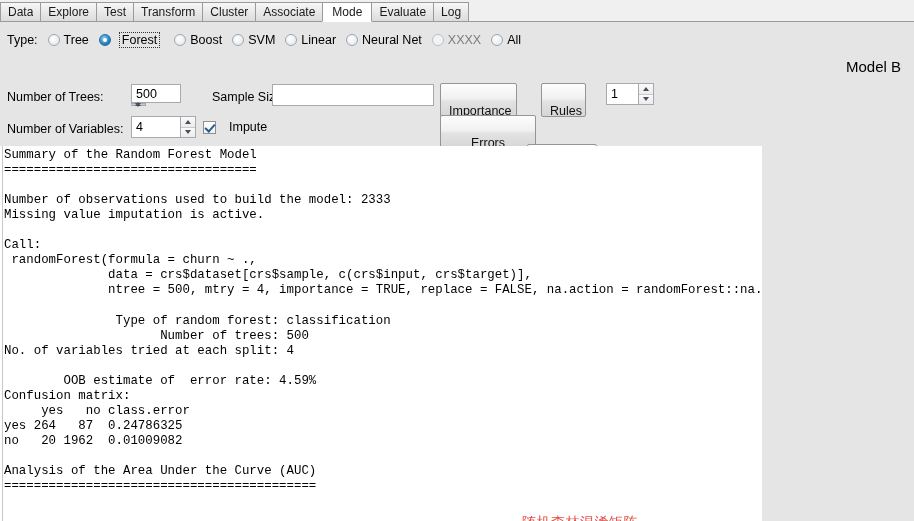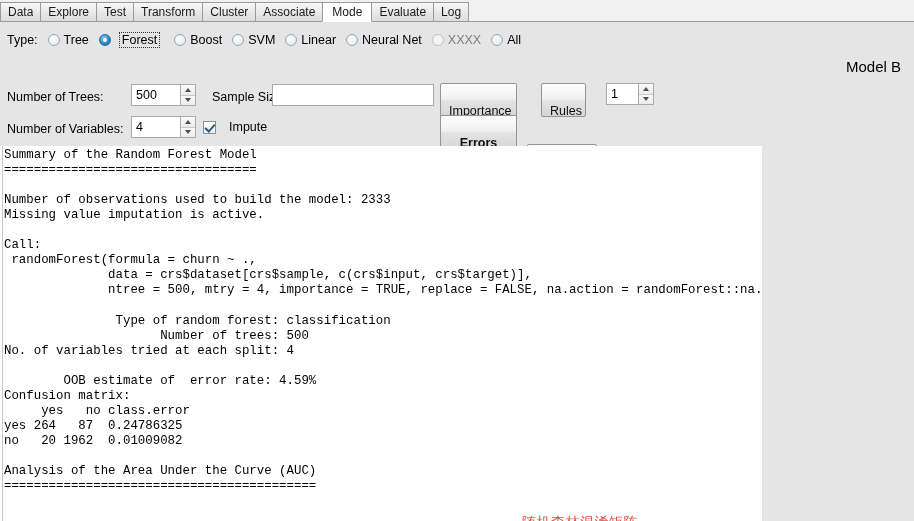--- a/index.html
+++ b/index.html
@@ -319,21 +319,21 @@
       <span class="rl">All</span>
     </span>
   </div>
 
 
   <div id="model-builder-label">Model Bu</div>
 
   <div id="row-trees">
     <span class="lbl-plain abs" style="left:7px; top:8px;">Number of Trees:</span>
 
-    <span class="spin-wrap abs" style="left:131px; top:2px;">
+    <span class="spin-wrap abs" style="left:131px; top:2px;flex-direction:column;">
       <input class="textfield" style="width: 50px;" value="500">
       <span class="spin-btns">
         <span class="spin-b up"></span>
         <span class="spin-b down"></span>
       </span>
     </span>
 
     <span class="lbl-plain abs" style="left:212px; top:8px;">Sample Size:</span>
 
     <input class="textfield abs" style="left: 272px; top: 2px; width: 162px;" placeholder="">
@@ -359,21 +359,21 @@
         <span class="spin-b up"></span>
         <span class="spin-b down"></span>
       </span>
     </span>
 
     <span class="checkbox-item abs" style="left:203px; top:6px;">
       <span class="cbox checked"></span>
       <span class="lbl-plain">Impute</span>
     </span>
 
-    <div class="btn abs" style="left:440px; top:1px; width:77px;font-weight:bold;">Errors</div>
+    <div class="btn abs" style="left:440px; top:1px; width:96px;">Errors</div>
     <div class="btn abs" style="left:527px; top:14px; width:70px;margin-top:16px;">OOB ROC</div>
   </div>
 
   <div id="output">
     <pre id="output-text">Summary of the Random Forest Model
 ==================================
 
 Number of observations used to build the model: 2333
 Missing value imputation is active.
 

